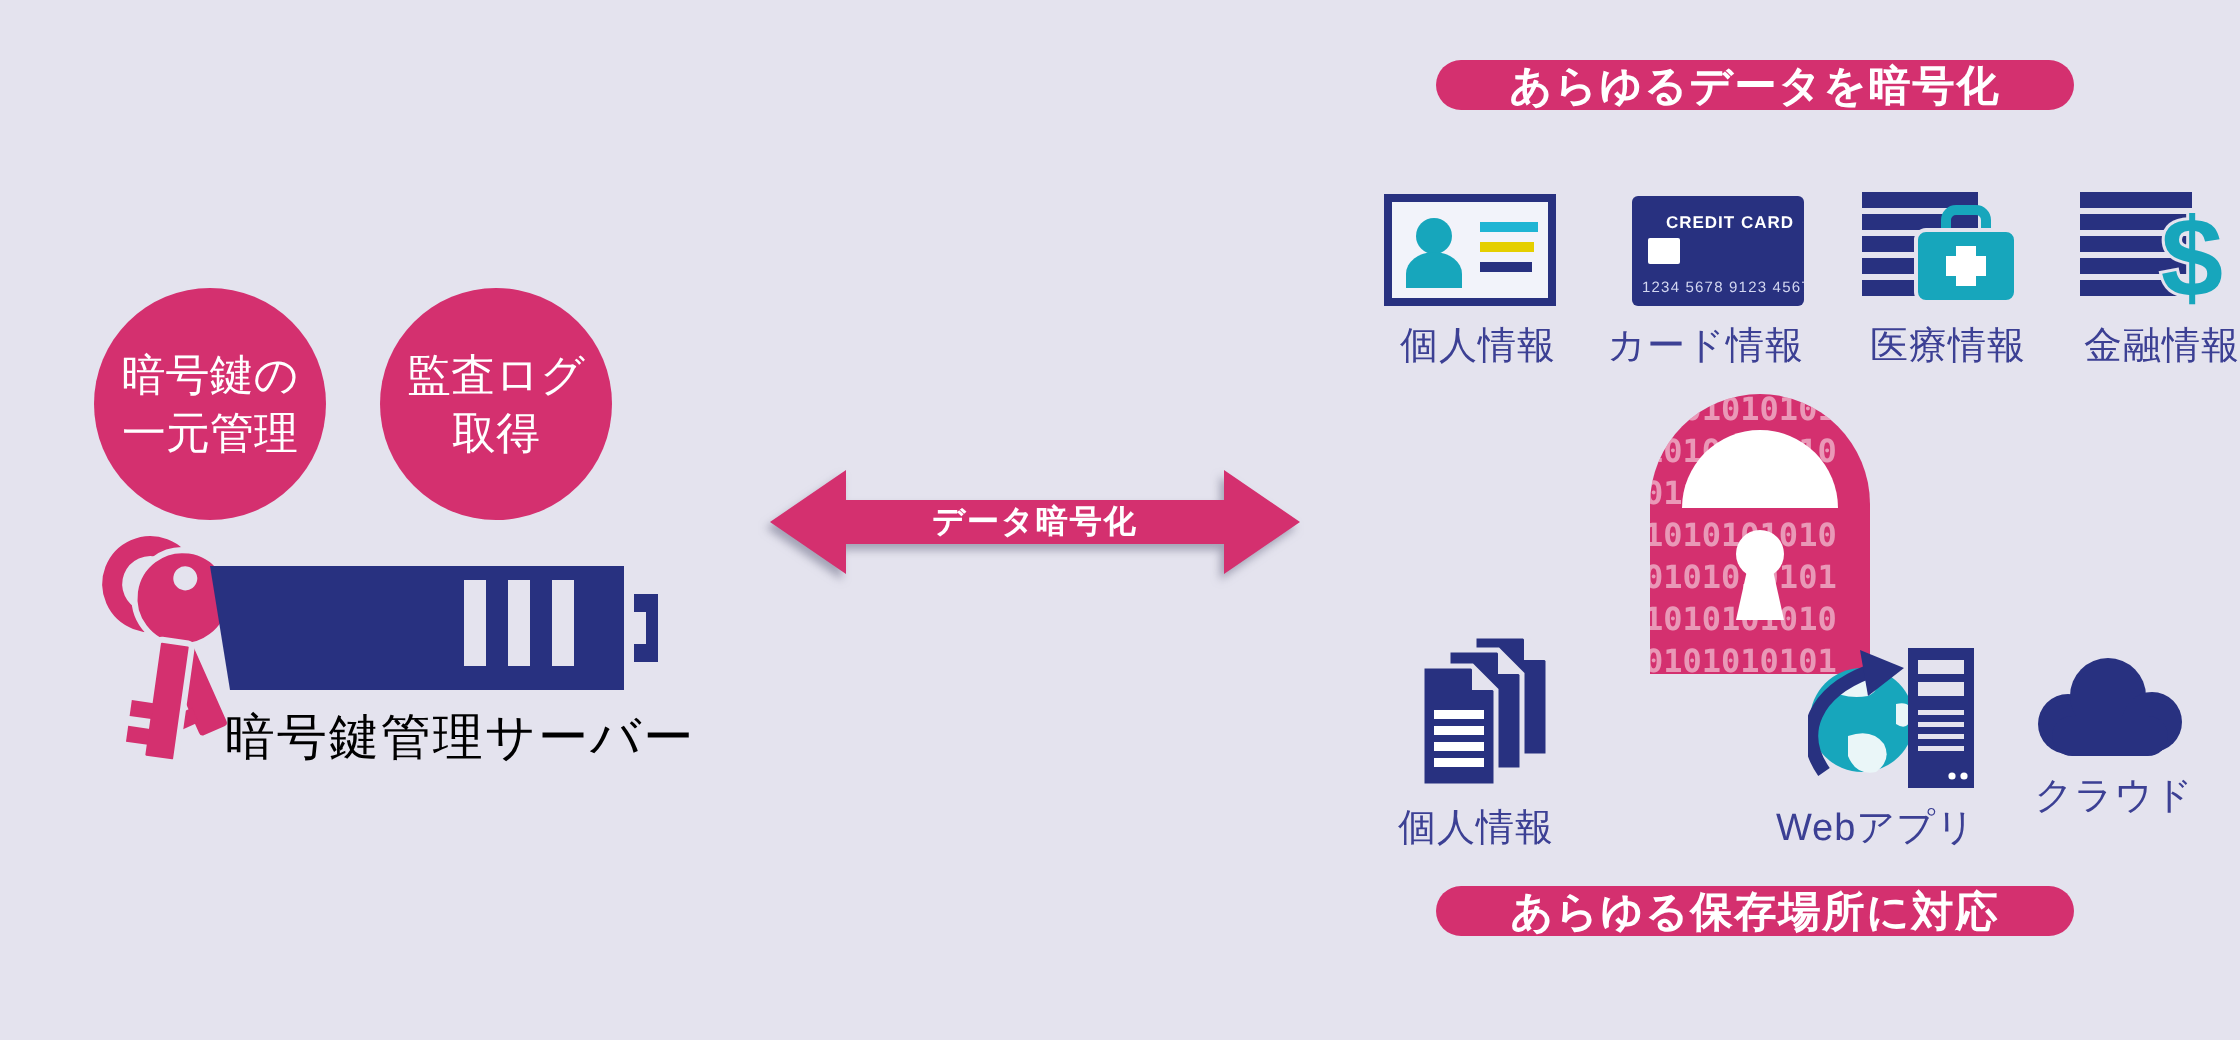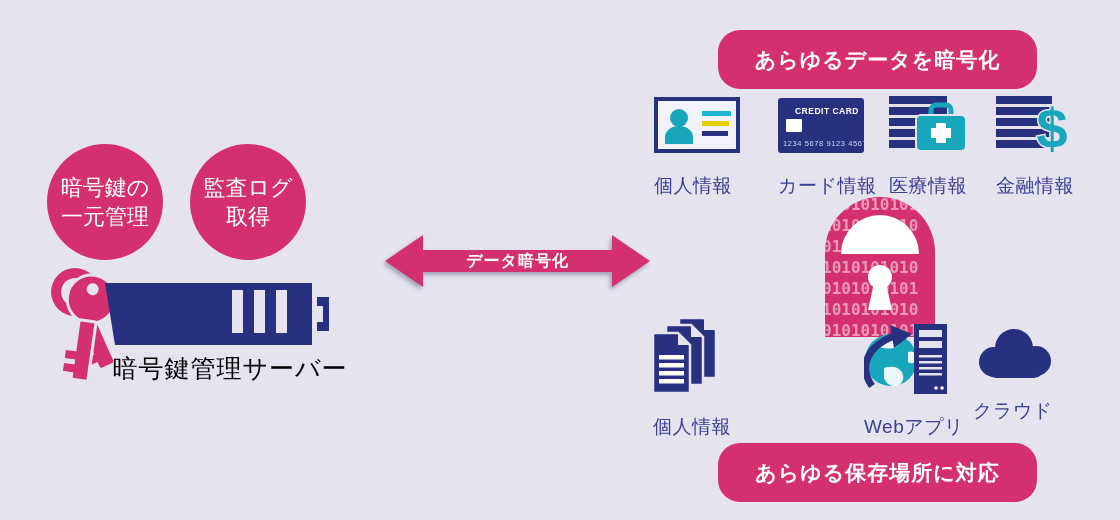--- a/index.html
+++ b/index.html
@@ -11,34 +11,34 @@
   .abs{position:absolute;}
   
   .feature-circle{
     width:116px;height:116px;border-radius:50%;
     background:#d4306f;color:#fff;
     display:flex;flex-direction:column;align-items:center;justify-content:center;
     text-align:center;font-size:22px;line-height:29px;font-weight:400;
   }
   
   .banner{
-    width:319px;height:59px;border-radius:22px;background:#d4306f;
+    width:319px;height:25px;border-radius:22px;background:#d4306f;
     color:#fff;font-size:21px;font-weight:600;letter-spacing:1px;
     display:flex;align-items:center;justify-content:center;
   }
   
   .arrow-wrap svg{filter:drop-shadow(-2px 3px 2px rgba(110,110,135,.55));}
   .arrow-label{
     position:absolute;left:0;top:0;width:265px;height:60px;
     display:flex;align-items:center;justify-content:center;
     color:#fff;font-size:16px;font-weight:600;letter-spacing:1px;
   }
   
   .icon-item{
-    width:124px;display:flex;flex-direction:column;align-items:flex-start;justify-content:flex-end;gap:13px;
+    width:124px;display:flex;flex-direction:column;align-items:flex-end;justify-content:flex-end;
   }
   .icon-box{display:flex;align-items:flex-end;justify-content:center;}
   .icon-label{
     margin-top:6px;color:#3c4094;font-size:19px;letter-spacing:.5px;white-space:nowrap;
   }
   .server-label{
     color:#000000;font-size:25px;letter-spacing:1px;text-align:center;white-space:nowrap;
   }
   .lock-binary{
     font-family:"DejaVu Sans Mono",monospace;font-size:16px;font-weight:bold;

